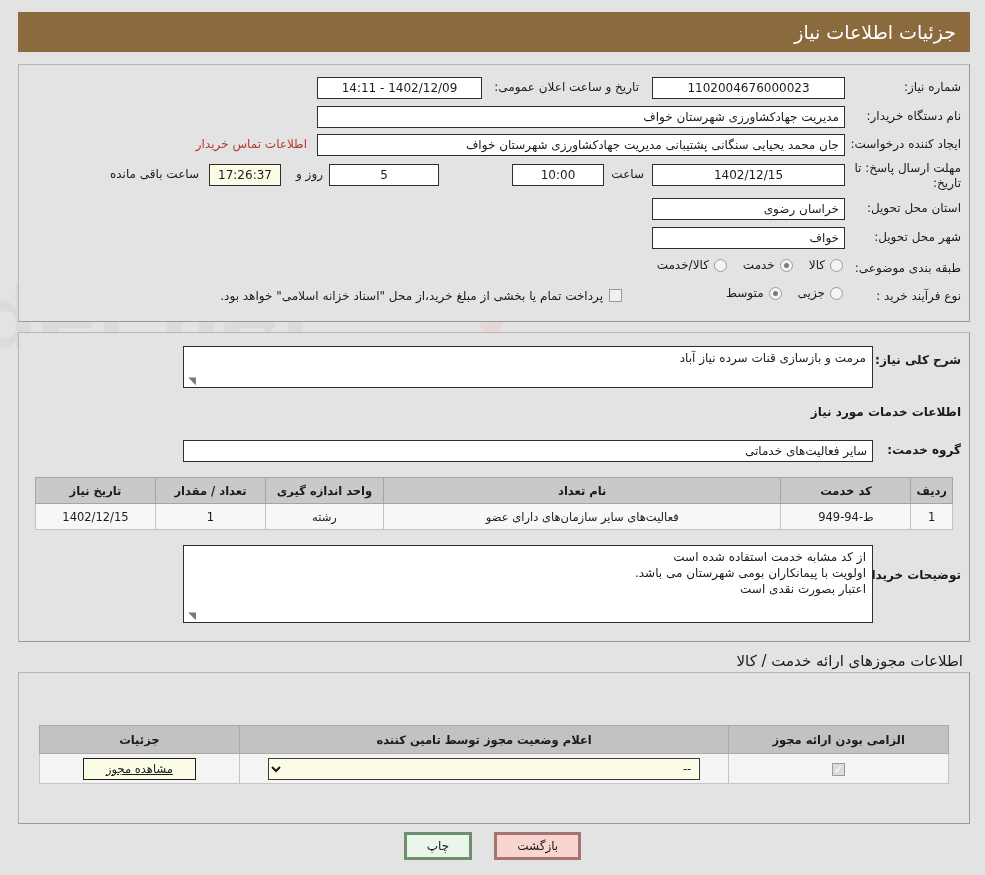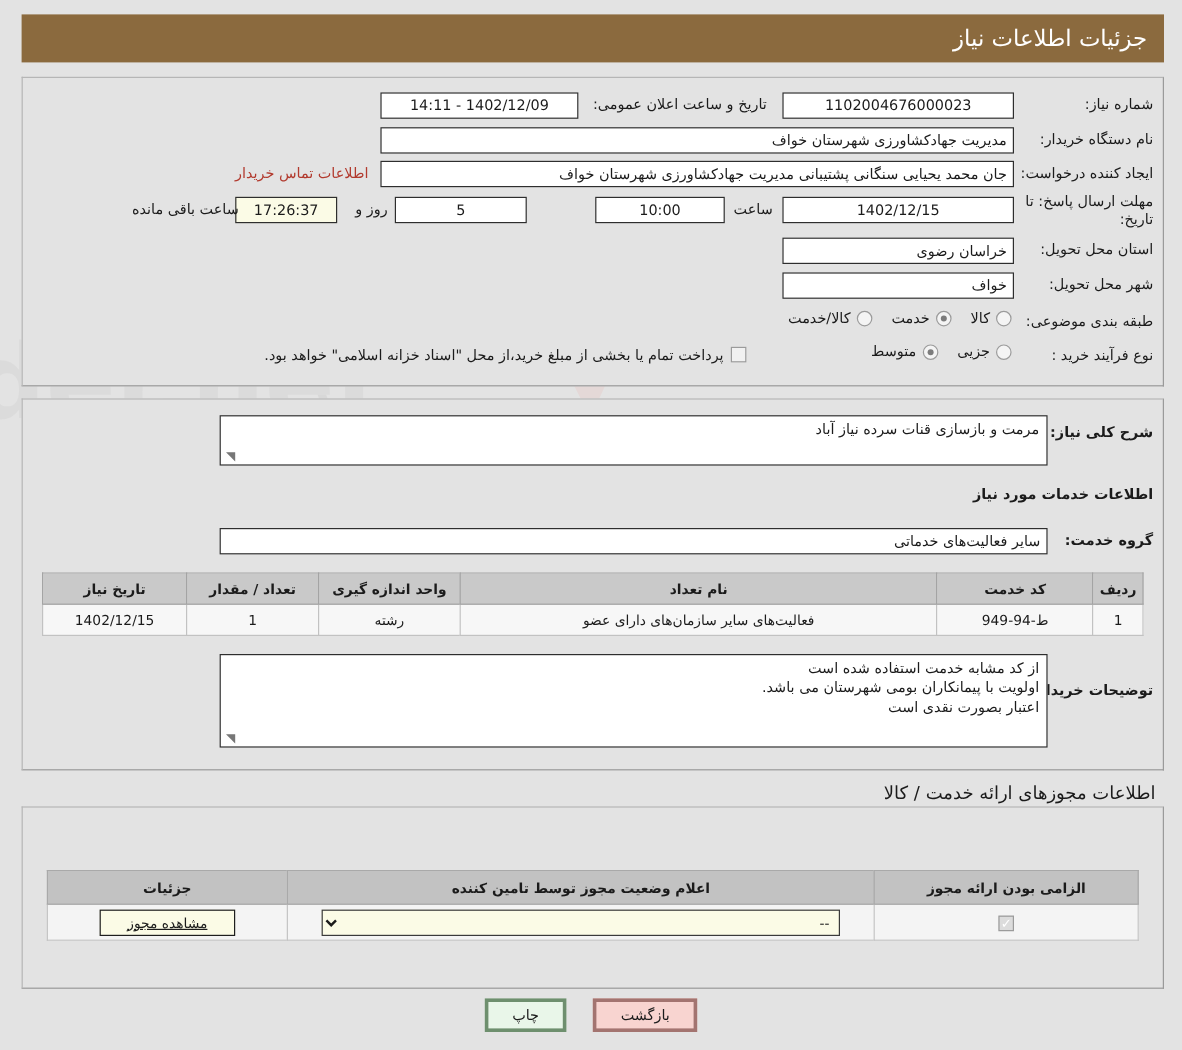--- a/index.html
+++ b/index.html
@@ -283,24 +283,24 @@
       <div class="lbl" style="right:8px; top:44px; width:110px;">نام دستگاه خریدار:</div>
       <div class="fld rtl-right" style="right:124px; top:41px; width:528px;">مدیریت جهادکشاورزی شهرستان خواف</div>
 
       <div class="lbl" style="right:8px; top:72px; width:110px;margin-left:30px;">ایجاد کننده درخواست:</div>
       <div class="fld rtl-right" style="right:124px; top:69px; width:528px;">جان محمد یحیایی سنگانی پشتیبانی مدیریت جهادکشاورزی شهرستان خواف</div>
       <div class="link" style="right:662px; top:72px;">اطلاعات تماس خریدار</div>
 
       <div class="lbl" style="right:8px; top:96px; width:110px; white-space:normal;">مهلت ارسال پاسخ: تا تاریخ:</div>
       <div class="fld" style="right:124px; top:99px; width:193px;">1402/12/15</div>
       <div class="lbl" style="right:325px; top:102px; width:36px;">ساعت</div>
-      <div class="fld" style="right:365px; top:99px; width:108px;">10:00</div>
+      <div class="fld" style="right:365px; top:99px; width:92px;">10:00</div>
       <div class="fld" style="right:530px; top:99px; width:110px;">5</div>
       <div class="lbl" style="right:646px; top:102px; width:40px;">روز و</div>
-      <div class="fld khaki" style="right:688px; top:99px; width:85px;margin-left:29px;">17:26:37</div>
+      <div class="fld khaki" style="right:688px; top:99px; width:72px;margin-left:29px;">17:26:37</div>
       <div class="lbl" style="right:770px; top:102px; width:120px;">ساعت باقی مانده</div>
 
       <div class="lbl" style="right:8px; top:136px; width:110px;">استان محل تحویل:</div>
       <div class="fld rtl-right" style="right:124px; top:133px; width:193px;">خراسان رضوی</div>
 
       <div class="lbl" style="right:8px; top:165px; width:110px;">شهر محل تحویل:</div>
       <div class="fld rtl-right" style="right:124px; top:162px; width:193px;">خواف</div>
 
       <div class="lbl" style="right:8px; top:196px; width:110px;">طبقه بندی موضوعی:</div>
       <div class="radio-row" id="category-radios" style="right:126px; top:193px;">

